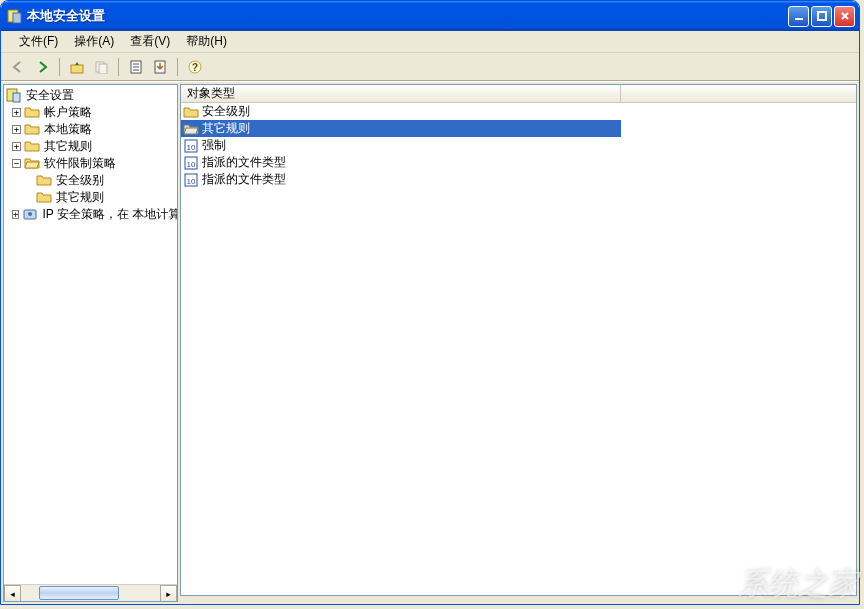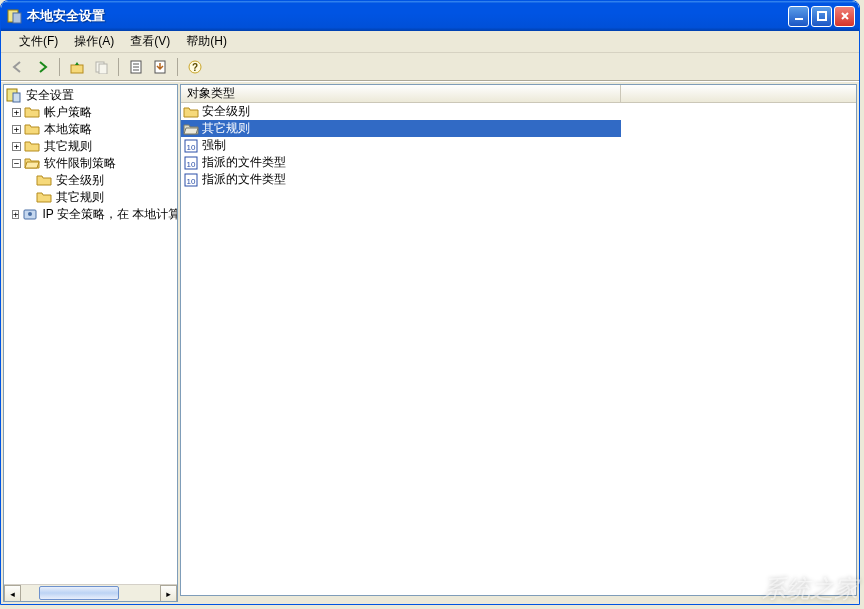--- a/index.html
+++ b/index.html
@@ -154,21 +154,21 @@
 .listrow.selected {
   background: #316ac5;
   color: #fff;
 }
 .lic { width: 16px; height: 16px; margin-right: 3px; display:inline-flex; align-items:flex-start; justify-content:center; }
 
 .watermark {
   position: absolute;
   right: 6px; bottom: 4px;
   color: rgba(255,255,255,.55);
-  font-size: 24px;
+  font-size: 30px;
   font-style: italic;
   text-shadow: 0 0 4px rgba(0,0,0,.25);
   pointer-events: none;
 }
 </style>
 </head>
 <body>
 
 <div class="window">
 

